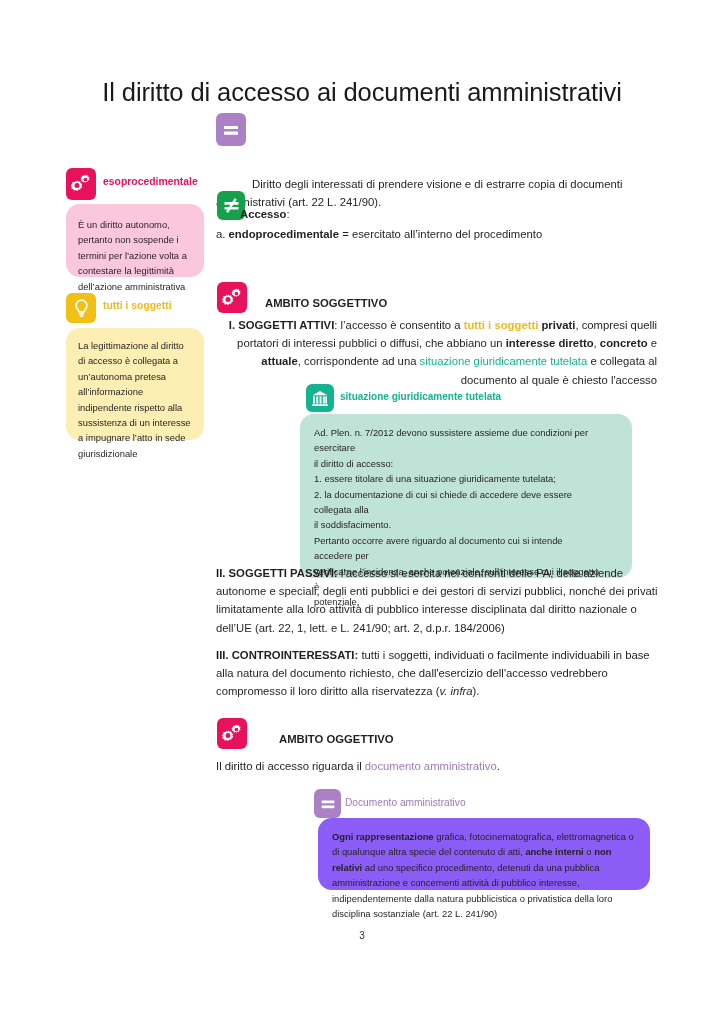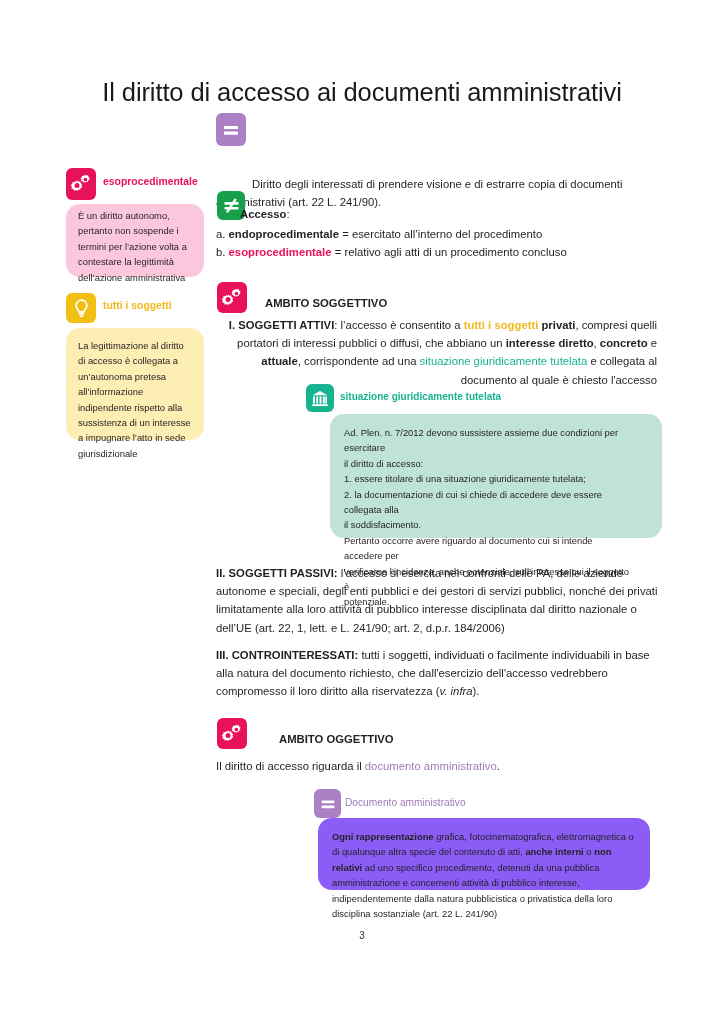--- a/index.html
+++ b/index.html
@@ -132,21 +132,21 @@
     <svg width="24" height="22" viewBox="0 0 24 22" aria-hidden="true">
       <g fill="#ffffff">
         <path d="M16.6 1.2l.9 1.2 1.5-.25.25 1.5 1.4.55-.8 1.3.8 1.3-1.4.55-.25 1.5-1.5-.25-.9 1.2-1.2-.9-1.35.65-.55-1.4-1.5-.3.45-1.45-.9-1.2 1.25-.85.1-1.5 1.5.2.95-1.15 1.25.75z"></path>
         <circle cx="16.4" cy="6.5" r="1.85" fill="#e8115b"></circle>
         <path d="M8.2 7.1l1.15 1.55 1.9-.32.32 1.9 1.8.7-1.02 1.67 1.02 1.67-1.8.7-.32 1.9-1.9-.32L8.2 18.1l-1.55-1.15-1.73.84-.7-1.8-1.9-.38.57-1.85-1.15-1.55L3.34 11l.13-1.92 1.92.26L6.6 7.9l1.6.96z"></path>
         <circle cx="8" cy="12.6" r="2.5" fill="#e8115b"></circle>
       </g>
     </svg>
   </div>
   <div class="cap cap-pink" style="left:103px; top:176px;">esoprocedimentale</div>
-  <div class="callout box-pink" style="left:66px; top:204px; width:138px; padding:4px 12px 12px 12px; box-sizing:border-box; height:73px;">
+  <div class="callout box-pink" style="left:66px; top:204px; width:138px; padding:13px 12px 12px 12px; box-sizing:border-box; height:73px;">
     <span>È un diritto autonomo, pertanto non sospende i termini per l’azione volta a contestare la legittimità dell’azione amministrativa</span>
   </div>
 
   <div class="tile c-yellow" style="left:66px; top:293px; width:30px; height:30px;">
     <svg width="19" height="21" viewBox="0 0 19 21" aria-hidden="true">
       <g fill="none" stroke="#ffffff" stroke-width="1.7">
         <path d="M9.5 2.2c-3.1 0-5.4 2.4-5.4 5.3 0 2 1.1 3.2 1.9 4.2.6.75.95 1.3.95 2.1h5.1c0-.8.35-1.35.95-2.1.8-1 1.9-2.2 1.9-4.2 0-2.9-2.3-5.3-5.4-5.3z"></path>
         <path d="M7 15.9h5"></path>
         <path d="M7.8 18.1h3.4"></path>
       </g>
@@ -165,24 +165,20 @@
         <rect x="8.1" y="1.6" width="2.5" height="16" rx="0.5" transform="rotate(33 9.35 9.6)"></rect>
       </g>
     </svg>
   </div>
   <div class="para" style="left:208px; top:205px; width:440px;">
     <span style="display:inline-block; width:32px;"></span><b>Accesso</b><span>:</span>
   </div>
   <div class="para" style="left:216px; top:225px; width:440px;">
     <span>a.</span>
     <b>endoprocedimentale</b><span> = esercitato all’interno del procedimento</span>
-  </div>
-  <div class="para" style="left:216px; top:243px; width:440px;">
-    <span>b.</span>
-    <span class="hl-pink">esoprocedimentale</span><span> = relativo agli atti di un procedimento concluso</span>
   </div>
 
   <div class="tile c-pink" style="left:217px; top:282px; width:30px; height:31px;">
     <svg width="24" height="22" viewBox="0 0 24 22" aria-hidden="true">
       <g fill="#ffffff">
         <path d="M16.6 1.2l.9 1.2 1.5-.25.25 1.5 1.4.55-.8 1.3.8 1.3-1.4.55-.25 1.5-1.5-.25-.9 1.2-1.2-.9-1.35.65-.55-1.4-1.5-.3.45-1.45-.9-1.2 1.25-.85.1-1.5 1.5.2.95-1.15 1.25.75z"></path>
         <circle cx="16.4" cy="6.5" r="1.85" fill="#e8115b"></circle>
         <path d="M8.2 7.1l1.15 1.55 1.9-.32.32 1.9 1.8.7-1.02 1.67 1.02 1.67-1.8.7-.32 1.9-1.9-.32L8.2 18.1l-1.55-1.15-1.73.84-.7-1.8-1.9-.38.57-1.85-1.15-1.55L3.34 11l.13-1.92 1.92.26L6.6 7.9l1.6.96z"></path>
         <circle cx="8" cy="12.6" r="2.5" fill="#e8115b"></circle>
       </g>
@@ -201,21 +197,21 @@
         <rect x="3.0" y="7.4" width="1.9" height="7.2"></rect>
         <rect x="6.3" y="7.4" width="1.9" height="7.2"></rect>
         <rect x="9.6" y="7.4" width="1.9" height="7.2"></rect>
         <rect x="12.9" y="7.4" width="1.9" height="7.2"></rect>
         <rect x="15.3" y="7.4" width="1.6" height="7.2"></rect>
         <rect x="2.2" y="15.2" width="15.6" height="1.9" rx="0.4"></rect>
       </g>
     </svg>
   </div>
   <div class="cap cap-teal" style="left:340px; top:391px; font-size:10px;">situazione giuridicamente tutelata</div>
-  <div class="callout box-teal" style="left:330px; top:414px; width:332px; padding:11px 32px 13px 14px; box-sizing:border-box; height:124px;">
+  <div class="callout box-teal" style="left:300px; top:414px; width:332px; padding:11px 32px 13px 14px; box-sizing:border-box; height:164px;">
     <div>Ad. Plen. n. 7/2012 devono sussistere assieme due condizioni per esercitare</div>
     <div>il diritto di accesso:</div>
     <div>1. essere titolare di una situazione giuridicamente tutelata;</div>
     <div>2.  la documentazione di cui si chiede di accedere deve essere collegata alla</div>
     <div>il soddisfacimento.</div>
     <div>Pertanto occorre avere riguardo al documento cui si intende accedere per</div>
     <div>verificarne l’incidenza, anche potenziale, sull’interesse cui il soggetto è</div>
     <div>potenziale.</div>
   </div>
 

